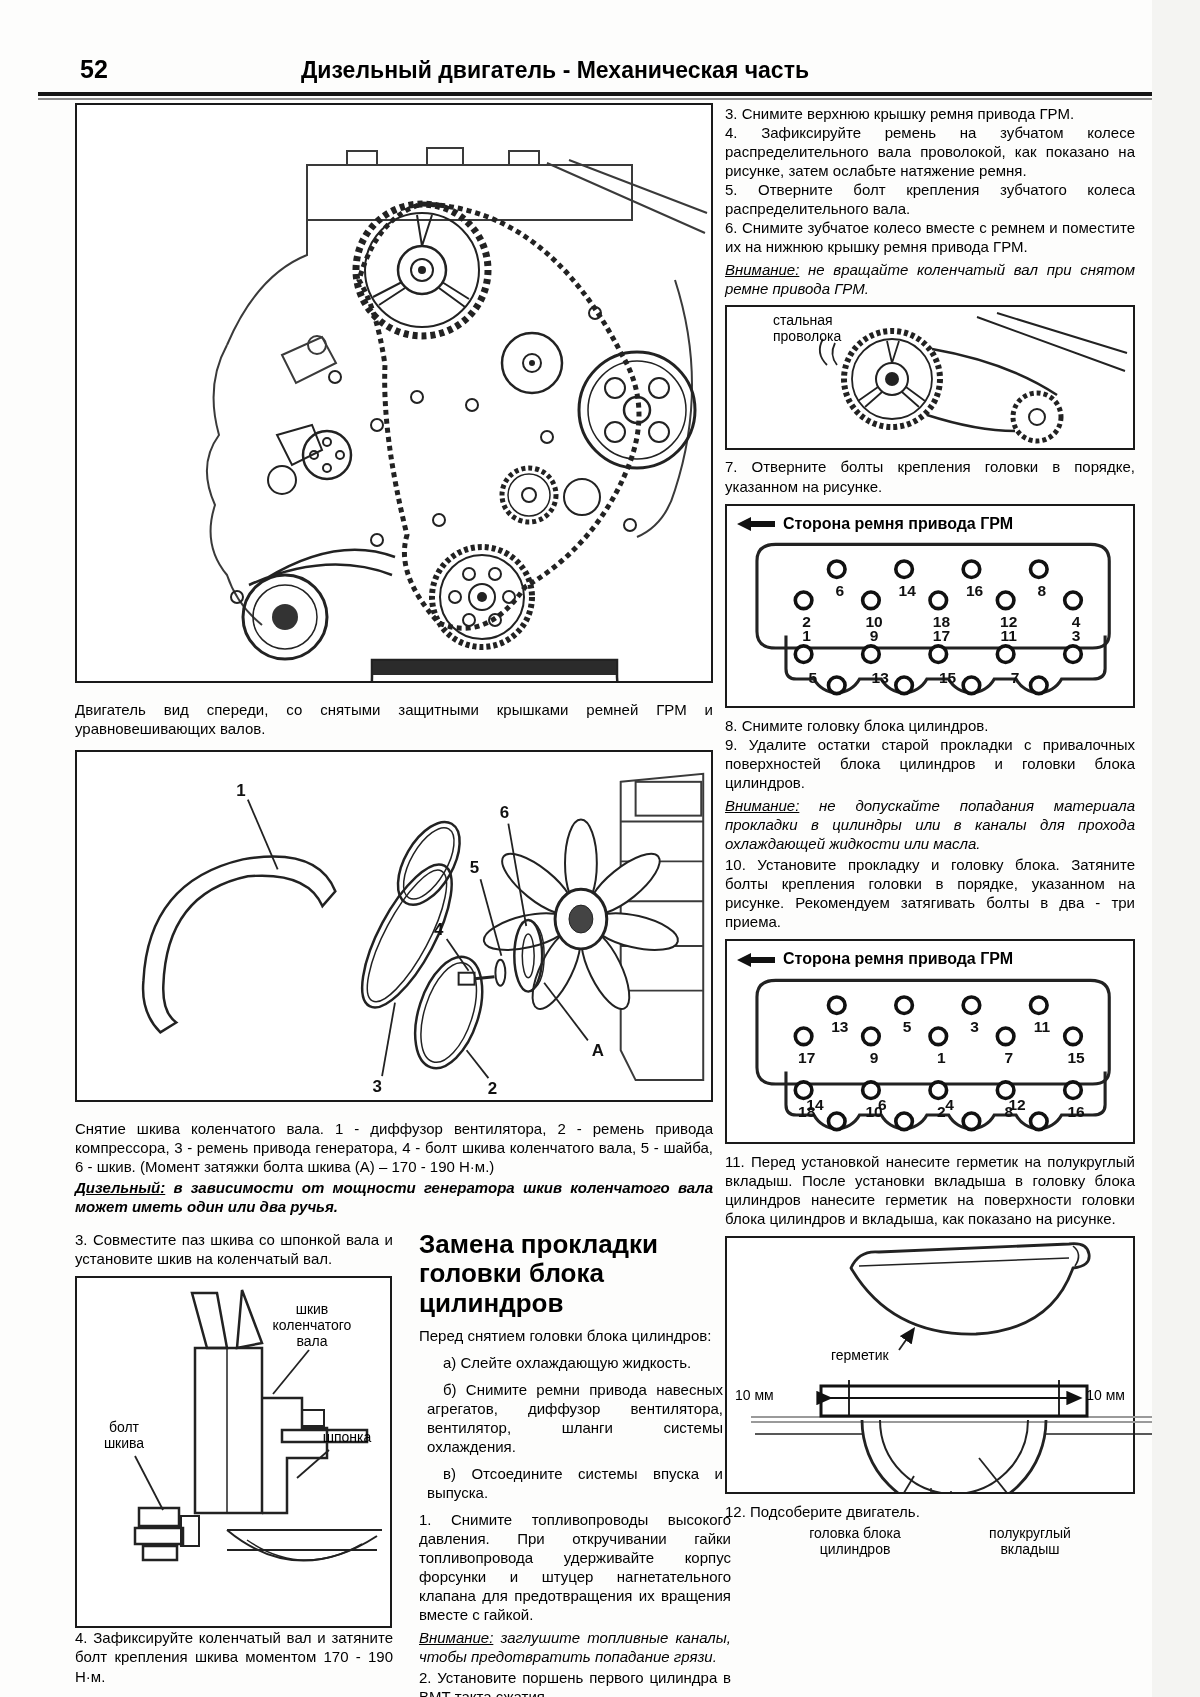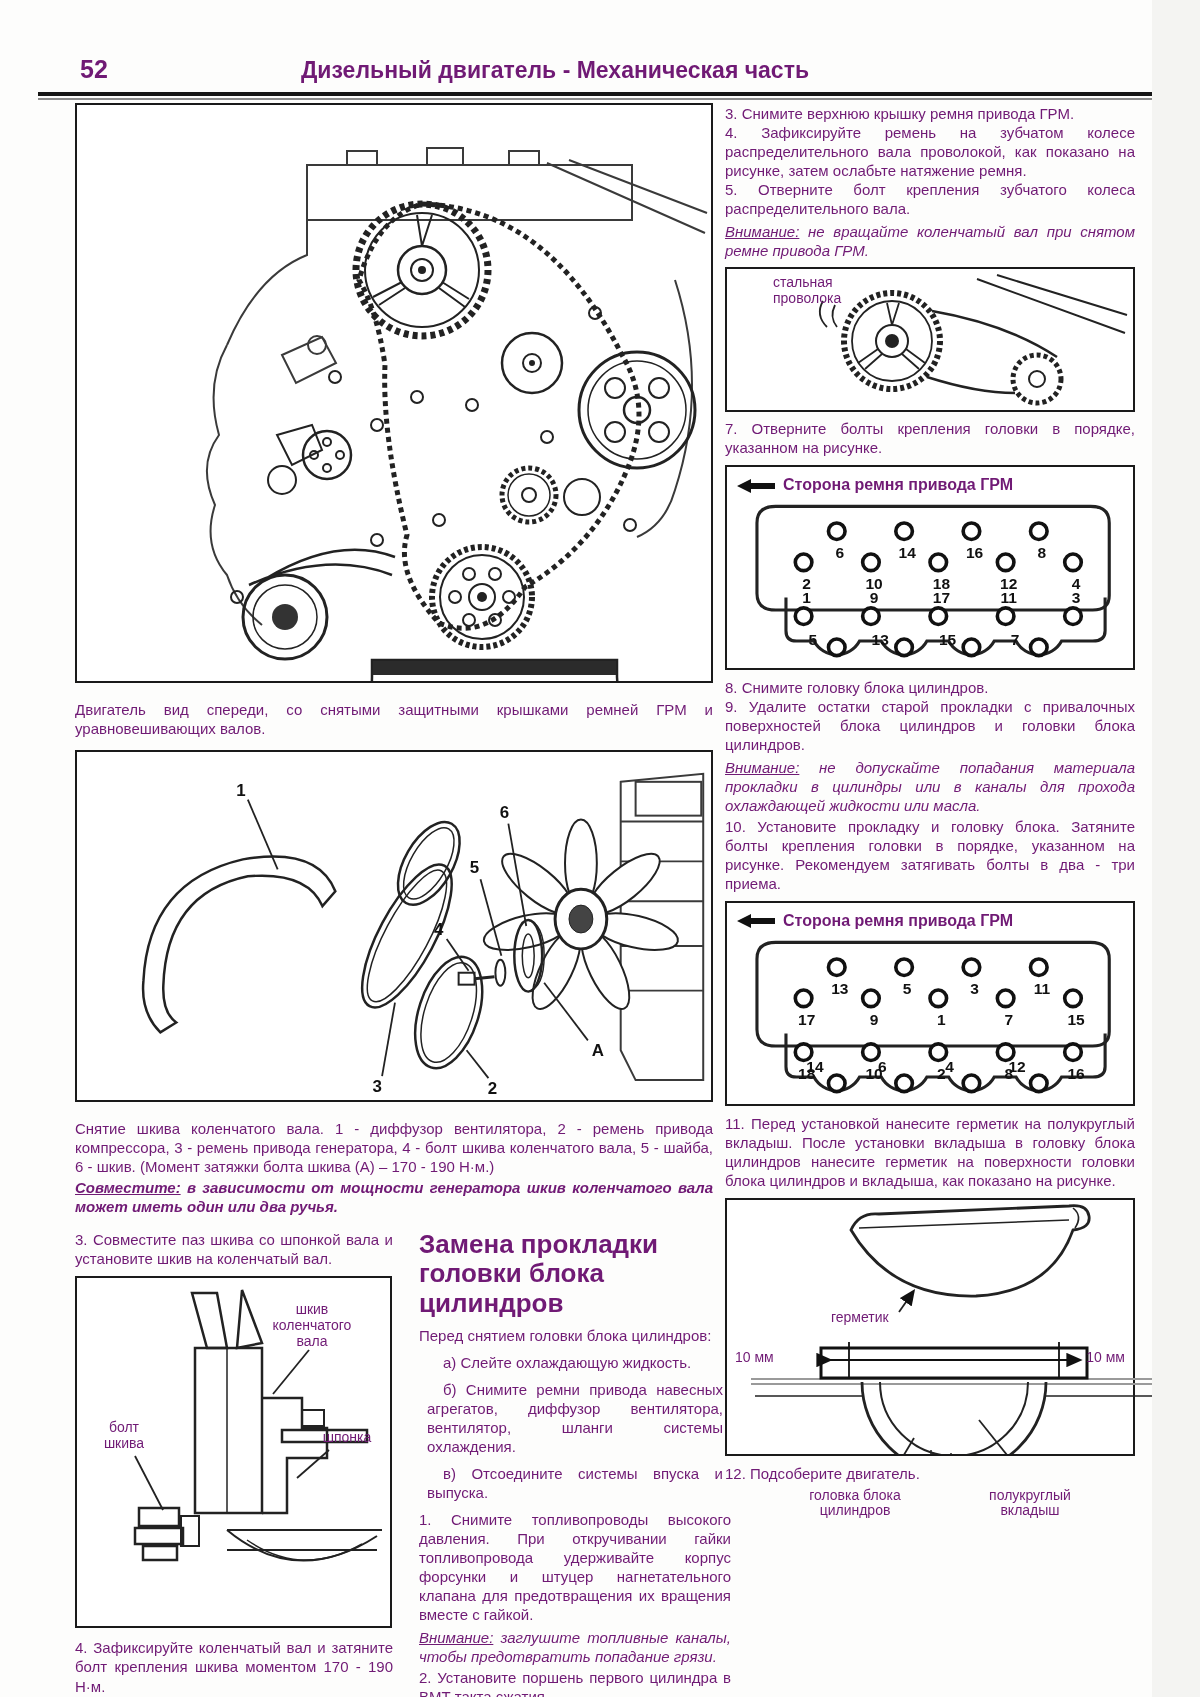--- a/index.html
+++ b/index.html
@@ -1,16 +1,16 @@
 <!DOCTYPE html>
 <html lang="ru"><head>
 <meta charset="utf-8">
 <style>
   html,body{margin:0;padding:0;background:#f4f4f2;}
-  .page{position:relative;width:1152px;height:1697px;background:#fdfdfc;color:#701a75;
+  .page{position:relative;width:1152px;height:1697px;background:#fdfdfc;color:#000000;
         font-family:"Liberation Sans",sans-serif;font-size:15px;line-height:1.27;overflow:hidden;}
   
   .hdr{position:absolute;top:52px;left:0;width:1200px;height:38px;}
   .pagenum{position:absolute;left:80px;top:2px;font-size:25px;font-weight:bold;}
   .ptitle{position:absolute;left:0;right:90px;text-align:center;top:4px;font-size:23px;font-weight:bold;}
   .rule{position:absolute;top:92px;left:38px;width:1124px;}
   .rule .r1{height:4px;background:#161616;}
   .rule .r2{height:2px;background:#8a8a8a;margin-top:2px;}
   
   .colL{position:absolute;left:75px;top:103px;width:638px;}
@@ -237,21 +237,21 @@
           <text x="416" y="344">2</text>
           <text x="300" y="342">3</text>
           <text x="362" y="184">4</text>
           <text x="398" y="122">5</text>
           <text x="428" y="66">6</text>
           <text x="522" y="306">А</text>
         </g>
       </svg>
     </div>
     <p class="caption">Снятие шкива коленчатого вала. 1 - диффузор вентилятора, 2 - ремень привода компрессора, 3 - ремень привода генератора, 4 - болт шкива коленчатого вала, 5 - шайба, 6 - шкив. (Момент затяжки болта шкива (А) – 170 - 190 Н·м.)</p>
-    <p class="note"><span class="lbl">Совместите:</span><span> в зависимости от мощности генератора шкив коленчатого вала может иметь один или два ручья.</span></p>
+    <p class="note"><span class="lbl">Дизельный:</span><span> в зависимости от мощности генератора шкив коленчатого вала может иметь один или два ручья.</span></p>
 
     <div class="subrow">
       <div class="subL">
         <p class="p">3. Совместите паз шкива со шпонкой вала и установите шкив на коленчатый вал.</p>
 
         <div class="fig" style="width:317px;height:352px;margin-top:8px;">
           <svg width="313" height="348" viewBox="0 0 313 348">
             <g fill="none" stroke="#222">
               <path d="M115,15 L130,70 L150,70 L140,15 Z" stroke-width="2.5"></path>
               <path d="M165,12 L185,65 L160,70 Z" stroke-width="2.5"></path>
@@ -275,40 +275,41 @@
             </g>
           </svg>
           <div class="lbl-ov" style="right:14px;top:24px;width:128px;">шкив
 коленчатого
 вала</div>
           <div class="lbl-ov" style="left:14px;top:142px;width:66px;">болт
 шкива</div>
           <div class="lbl-ov" style="right:8px;top:152px;width:70px;">шпонка</div>
         </div>
 
-        <p class="p" style="margin-top:10px;">4. Зафиксируйте коленчатый вал и затяните болт крепления шкива моментом 170 - 190 Н·м.</p>
+        <p class="p" style="">4. Зафиксируйте коленчатый вал и затяните болт крепления шкива моментом 170 - 190 Н·м.</p>
       </div>
 
       <div class="subR">
         <h2 class="h2">Замена прокладки головки блока цилиндров</h2>
         <p class="p">Перед снятием головки блока цилиндров:</p>
         <p class="li">а) Слейте охлаждающую жидкость.</p>
         <p class="li">б) Снимите ремни привода навесных агрегатов, диффузор вентилятора, вентилятор, шланги системы охлаждения.</p>
         <p class="li">в) Отсоедините системы впуска и выпуска.</p>
         <p class="p">1. Снимите топливопроводы высокого давления. При откручивании гайки топливопровода удерживайте корпус форсунки и штуцер нагнетательного клапана для предотвращения их вращения вместе с гайкой.</p>
         <p class="warn"><span class="lbl">Внимание:</span><span> заглушите топливные каналы, чтобы предотвратить попадание грязи.</span></p>
         <p class="p">2. Установите поршень первого цилиндра в ВМТ такта сжатия.</p>
       </div>
     </div>
   </div>
 
   <div class="colR">
     <p class="p">3. Снимите верхнюю крышку ремня привода ГРМ.</p>
     <p class="p">4. Зафиксируйте ремень на зубчатом колесе распределительного вала проволокой, как показано на рисунке, затем ослабьте натяжение ремня.</p>
     <p class="p">5. Отверните болт крепления зубчатого колеса распределительного вала.</p>
+    <p class="p">6. Снимите зубчатое колесо вместе с ремнем и поместите их на нижнюю крышку ремня привода ГРМ.</p>
     <p class="warn"><span class="lbl">Внимание:</span><span> не вращайте коленчатый вал при снятом ремне привода ГРМ.</span></p>
 
     <div class="fig" style="width:410px;height:145px;margin:7px 0;">
       <svg width="406" height="141" viewBox="0 0 406 141">
         <g fill="none" stroke="#222">
           <circle cx="165" cy="72" r="48" stroke-width="6" stroke-dasharray="4,3"></circle>
           <circle cx="165" cy="72" r="40" stroke-width="1.8"></circle>
           <circle cx="165" cy="72" r="16" stroke-width="2"></circle>
           <circle cx="165" cy="72" r="7" fill="#222" stroke="none"></circle>
           <path d="M165,56 L160,34 M165,56 L172,34 M151,80 L131,94 M155,85 L138,100 M179,80 L198,94 M175,85 L192,100" stroke-width="1.8"></path>

